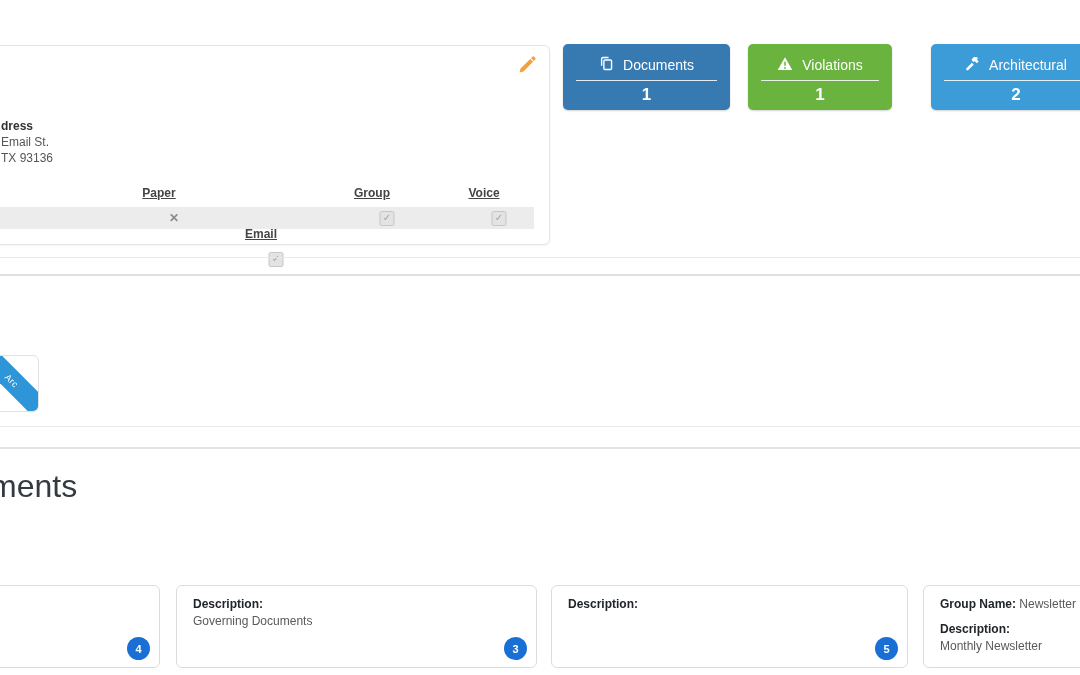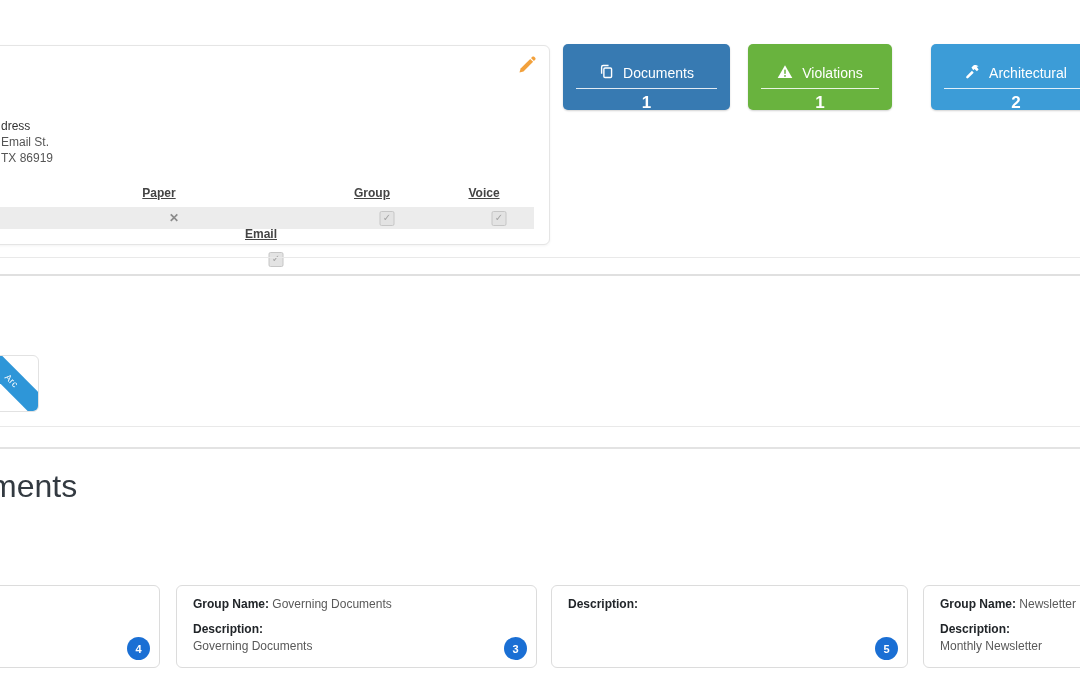--- a/index.html
+++ b/index.html
@@ -8,21 +8,21 @@
     background:#ffffff;font-family:"Liberation Sans",sans-serif;color:#333;
   }
   
   .profile-card{
     position:absolute;left:-562px;top:45px;width:1110px;height:198px;
     background:#fff;border:1px solid #e5e5e5;border-radius:6px;
     box-shadow:0 1px 3px rgba(0,0,0,.05);
   }
   .pencil{position:absolute;top:9px;right:12px;width:20px;height:20px;cursor:pointer;}
   .address-block{position:absolute;left:562px;top:72px;font-size:12px;line-height:16px;color:#555;}
-  .address-block .addr-label{font-weight:normal;color:#333;}
+  .address-block .addr-label{font-weight:bold;color:#333;}
   .pref-headers{position:absolute;top:140px;left:0;width:100%;height:18px;}
   .pref-headers span{
     position:absolute;transform:translateX(-50%);font-size:12px;font-weight:bold;
     color:#444;text-decoration:underline;cursor:pointer;
   }
   .pref-row{
     position:absolute;top:161px;left:15px;right:15px;height:22px;background:#ececec;
   }
   .pref-row .cell{position:absolute;top:0;height:22px;transform:translateX(-50%);
     display:flex;align-items:center;justify-content:center;}
@@ -30,21 +30,21 @@
   .cbx{
     width:13px;height:13px;border:1px solid #c6c6c6;border-radius:2px;background:#e3e3e3;
     display:flex;align-items:center;justify-content:center;
     font-size:10px;color:#a3a3a3;line-height:1;
   }
   .c1{left:720px;} .c2{left:822px;margin-top:41px;} .c3{left:933px;} .c4{left:1045px;text-align:right;}
 
   
   .stat-btn{
     position:absolute;top:44px;height:66px;border-radius:5px;color:#fff;
-    box-shadow:0 1px 2px rgba(0,0,0,.18);cursor:pointer;box-sizing:border-box;padding-top:15px;
+    box-shadow:0 1px 2px rgba(0,0,0,.18);cursor:pointer;box-sizing:border-box;padding-top:7px;
   }
   .stat-btn .top{display:flex;align-items:center;justify-content:center;gap:9px;height:28px;font-size:14px;}
   .stat-btn .dividerline{border-top:1px solid rgba(255,255,255,.85);margin:1px 13px 0 13px;}
   .stat-btn .count{text-align:center;font-size:17px;font-weight:bold;margin-top:4px;}
   .btn-documents{left:563px;width:167px;background:#377ab2;}
   .btn-violations{left:748px;width:144px;background:#69b33e;}
   .btn-architectural{left:931px;width:170px;background:#3c9cd7;}
 
   
   .hline{position:absolute;left:0;width:1080px;background:#e9e9e9;}
@@ -95,21 +95,21 @@
   <span class="pencil">
     <svg viewBox="0 0 20 20" width="20" height="20">
       <path d="M2.5 17.5l1.1-4 9.6-9.6 2.9 2.9-9.6 9.6-4 1.1z" fill="#f2a13c"></path>
       <path d="M14 3.1l1.3-1.3c.5-.5 1.4-.5 1.9 0l1 1c.5.5.5 1.4 0 1.9L16.9 6z" fill="#f2a13c"></path>
     </svg>
   </span>
 
   <div class="address-block">
     <div class="addr-label">dress</div>
     <div>Email St.</div>
-    <div>TX 86919</div>
+    <div>TX 93136</div>
   </div>
 
   <div class="pref-headers">
     <span class="c1">Paper</span>
     <span class="c2">Email</span>
     <span class="c3">Group</span>
     <span class="c4">Voice</span>
   </div>
 
   <div class="pref-row">
@@ -183,24 +183,20 @@
 <div class="hline hl3"></div>
 <div class="hline hl4"></div>
 
 <div class="section-heading">ments</div>
 
 <div class="group-card gc1">
   <div class="badge">4</div>
 </div>
 
 <div class="group-card gc2">
-  <div class="row1">
-    <b>Group Name:</b>
-    <span>Governing Documents</span>
-  </div>
   <div><b>Description:</b></div>
   <div class="desc-val">Governing Documents</div>
   <div class="badge">3</div>
 </div>
 
 <div class="group-card gc3">
   <div><b>Description:</b></div>
   <div class="desc-val"></div>
   <div class="badge">5</div>
 </div>

